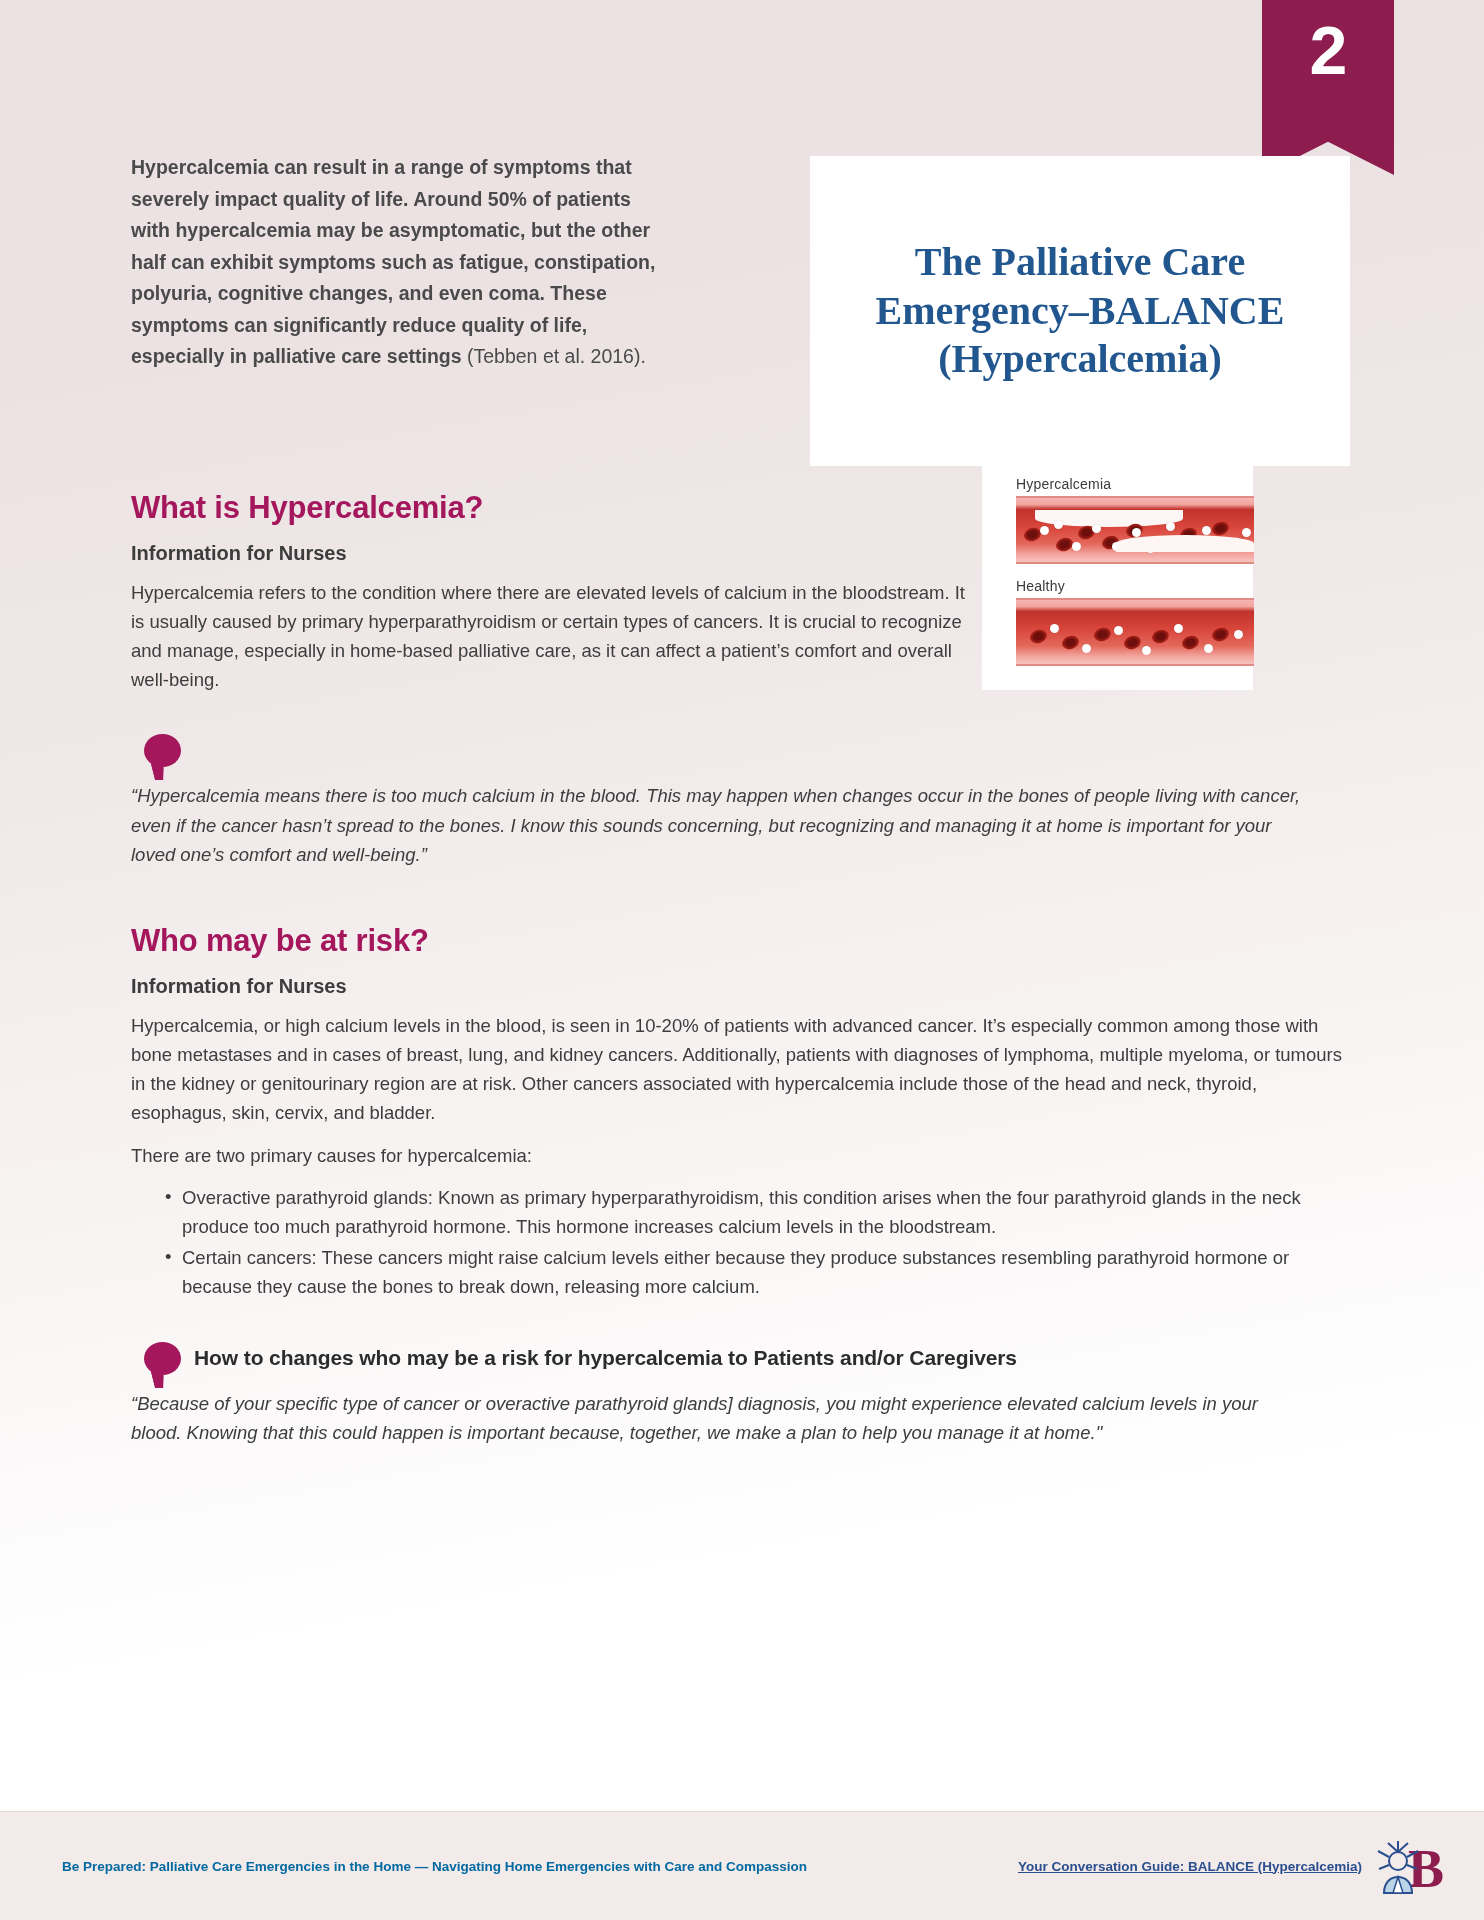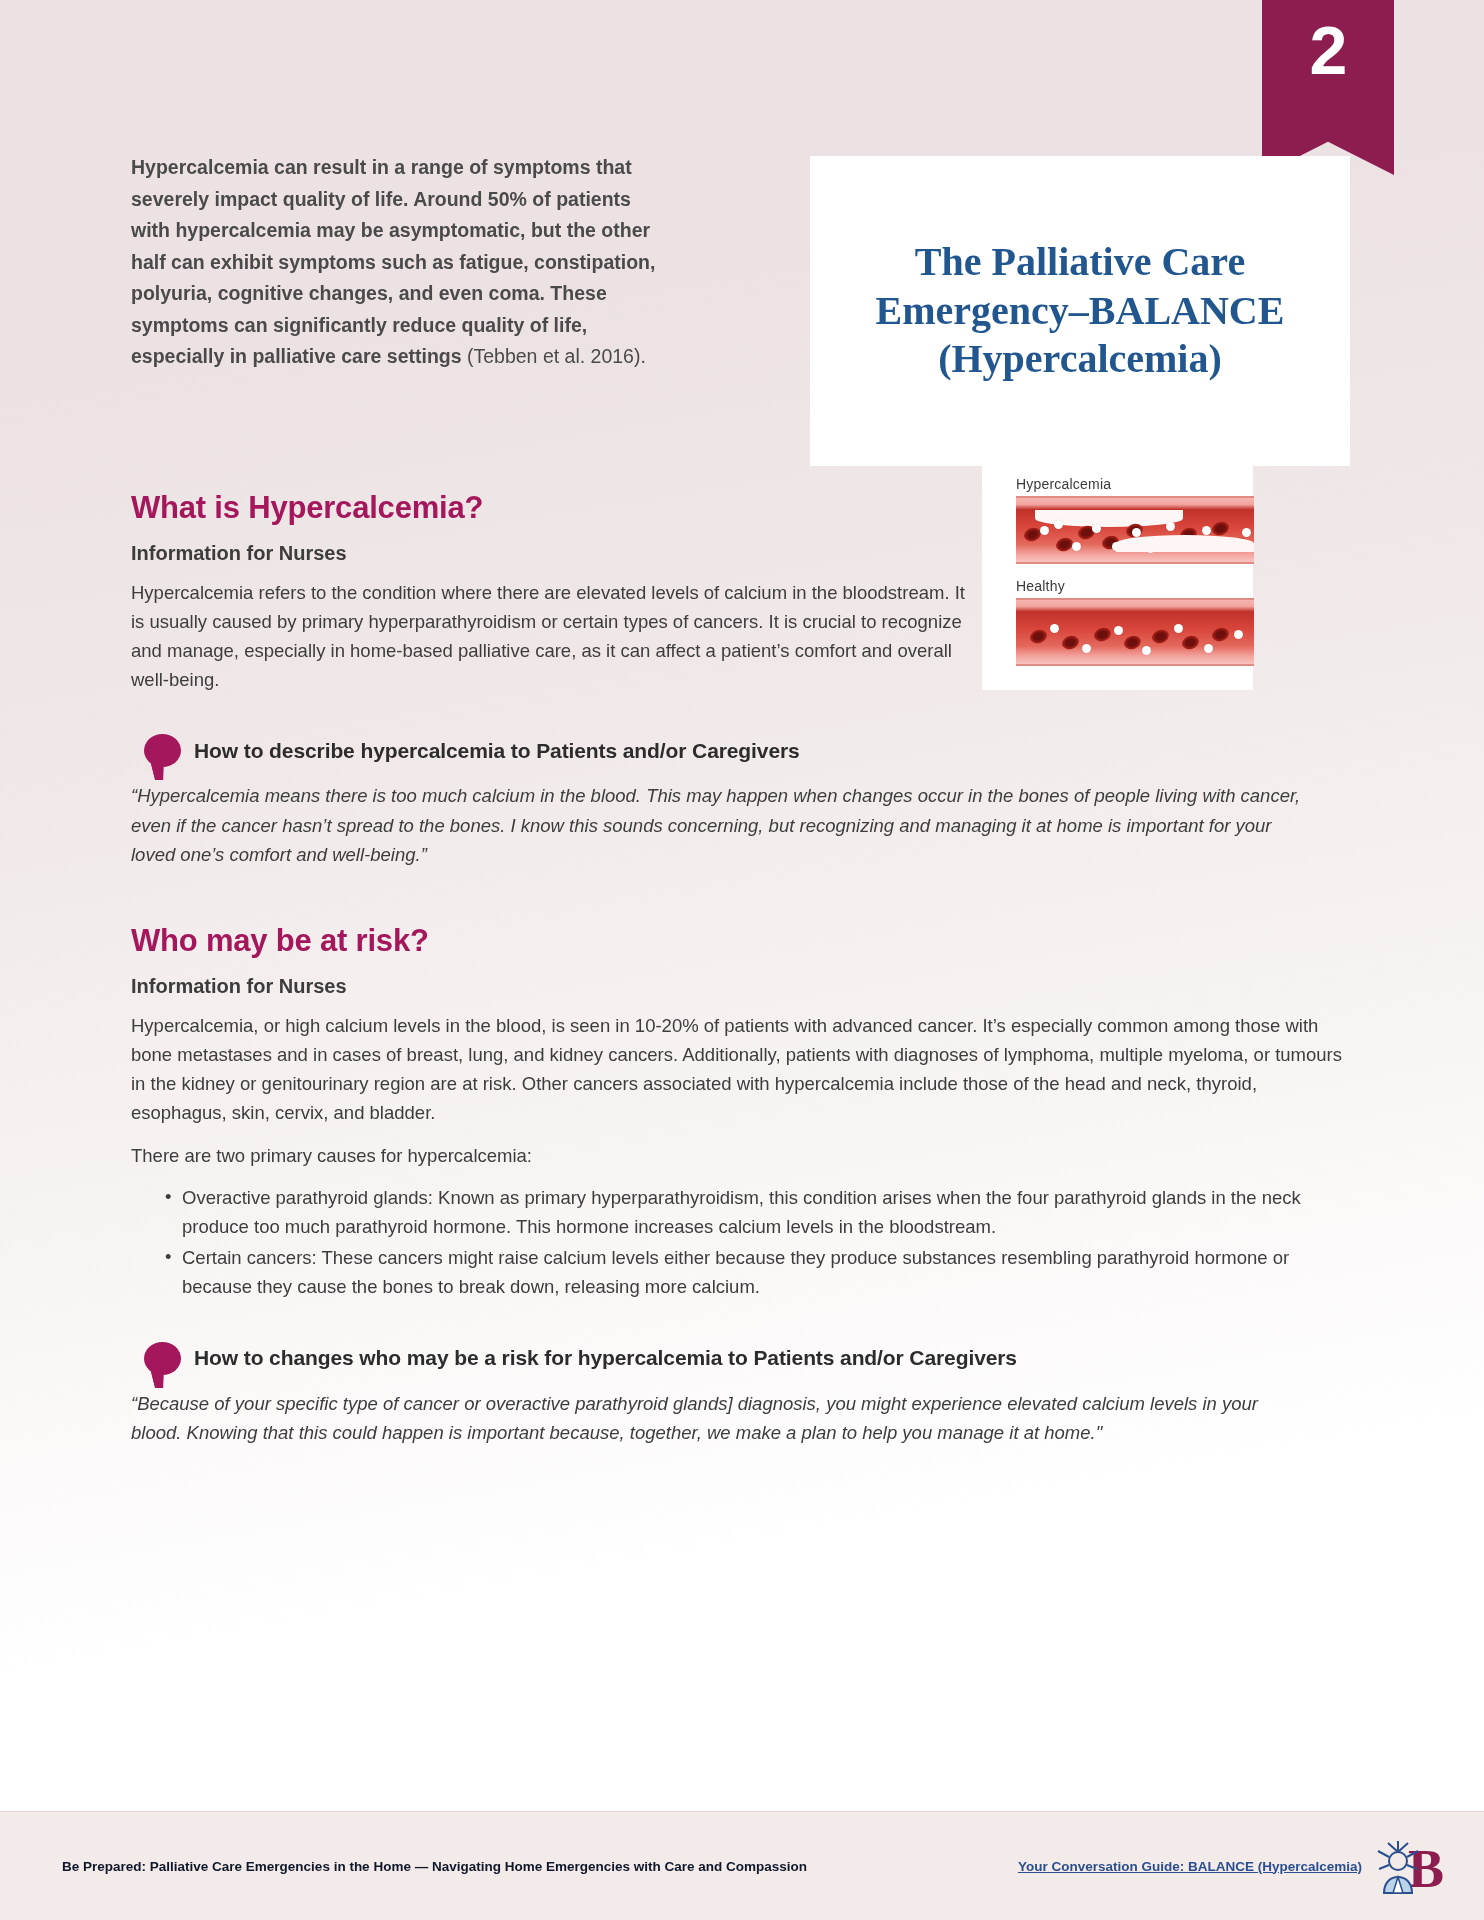--- a/index.html
+++ b/index.html
@@ -243,21 +243,21 @@
     left: 0; bottom: 0;
     width: 1484px;
     height: 108px;
     background: #f3eaea;
     display: flex;
     align-items: center;
   }
   .footer-left {
     position: absolute;
     left: 62px;
-    color: #0f172a;
+    color: #0369a1;
     font-size: 13.5px;
     font-weight: bold;
   }
   .footer-right {
     position: absolute;
     right: 122px;
     color: #2a4f8f;
     font-size: 13.5px;
     font-weight: bold;
     text-decoration: underline;
@@ -335,21 +335,20 @@
 
   <div class="content">
 
     <section>
       <h2 class="section-heading">What is Hypercalcemia?</h2>
       <h3 class="subheading">Information for Nurses</h3>
       <p class="body narrow-col">Hypercalcemia refers to the condition where there are elevated levels of calcium in the bloodstream. It is usually caused by primary hyperparathyroidism or certain types of cancers. It is crucial to recognize and manage, especially in home-based palliative care, as it can affect a patient’s comfort and overall well-being.</p>
 
       <div class="callout">
         <span class="bubble-icon"></span>
-        <span class="callout-title">How to describe hypercalcemia to Patients and/or Caregivers</span>
       </div>
       <p class="quote">“Hypercalcemia means there is too much calcium in the blood. This may happen when changes occur in the bones of people living with cancer, even if the cancer hasn’t spread to the bones. I know this sounds concerning, but recognizing and managing it at home is important for your loved one’s comfort and well-being.”</p>
     </section>
 
     <div class="section-gap"></div>
 
     <section>
       <h2 class="section-heading">Who may be at risk?</h2>
       <h3 class="subheading">Information for Nurses</h3>
       <p class="body">Hypercalcemia, or high calcium levels in the blood, is seen in 10-20% of patients with advanced cancer. It’s especially common among those with bone metastases and in cases of breast, lung, and kidney cancers. Additionally, patients with diagnoses of lymphoma, multiple myeloma, or tumours in the kidney or genitourinary region are at risk. Other cancers associated with hypercalcemia include those of the head and neck, thyroid, esophagus, skin, cervix, and bladder.</p>

